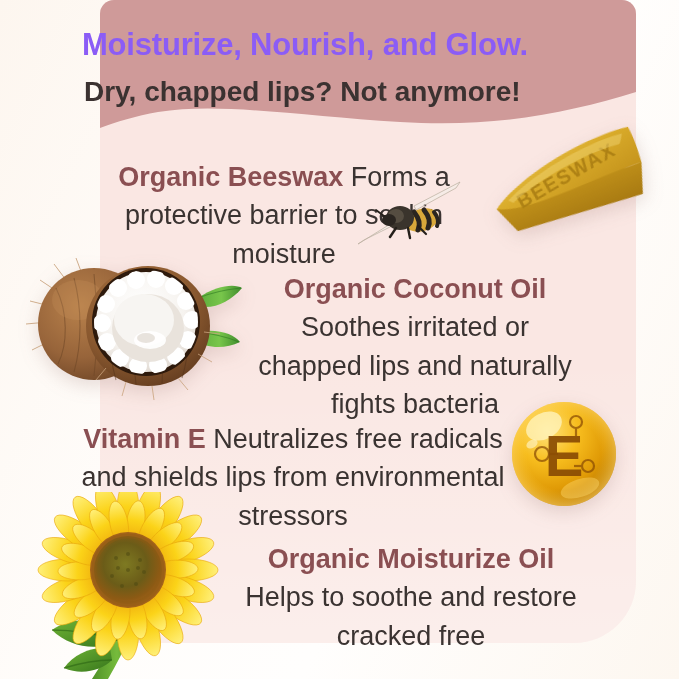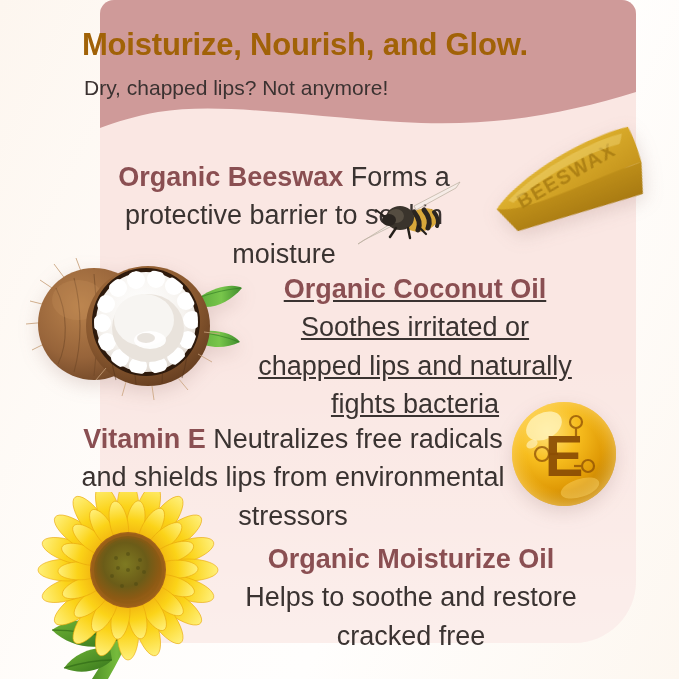--- a/index.html
+++ b/index.html
@@ -53,52 +53,52 @@
   }
   .header-wave svg { display:block; width:100%; height:100%; }
 
   .headline {
     position: absolute;
     left: 82px;
     top: 28px;
     width: 560px;
     font-size: 31px;
     font-weight: 700;
-    color: #a16207;
+    color: #8b5cf6;
     letter-spacing: -0.2px;
     line-height: 1.1;
     white-space: nowrap;
   }
   .subhead {
     position: absolute;
     left: 84px;
     top: 76px;
     width: 520px;
-    font-size: 21px;
-    font-weight: 400;
+    font-size: 28px;
+    font-weight: 700;
     color: #3b3231;
     line-height: 1.15;
     white-space: nowrap;
   }
 
   
   .blurb {
     position: absolute;
     color: #3a3331;
     font-size: 27px;
     line-height: 1.42;
     font-weight: 400;
     text-align: center;
   }
   .blurb .term {
     font-weight: 700;
     color: #8a4f52;
   }
   .b-beeswax   { left: 84px;  top: 158px; width: 400px; }
-  .b-coconut   { left: 250px; top: 270px; width: 330px; text-decoration: underline; }
+  .b-coconut   { left: 250px; top: 270px; width: 330px; }
   .b-vitamine  { left: 78px;  top: 420px; width: 430px; }
   .b-sunflower { left: 236px; top: 540px; width: 350px; }
 
   
   .art { position: absolute; }
 
   
   .beeswax-bar {
     left: 484px; top: 124px; width: 168px; height: 118px;
     transform: rotate(-21deg);

